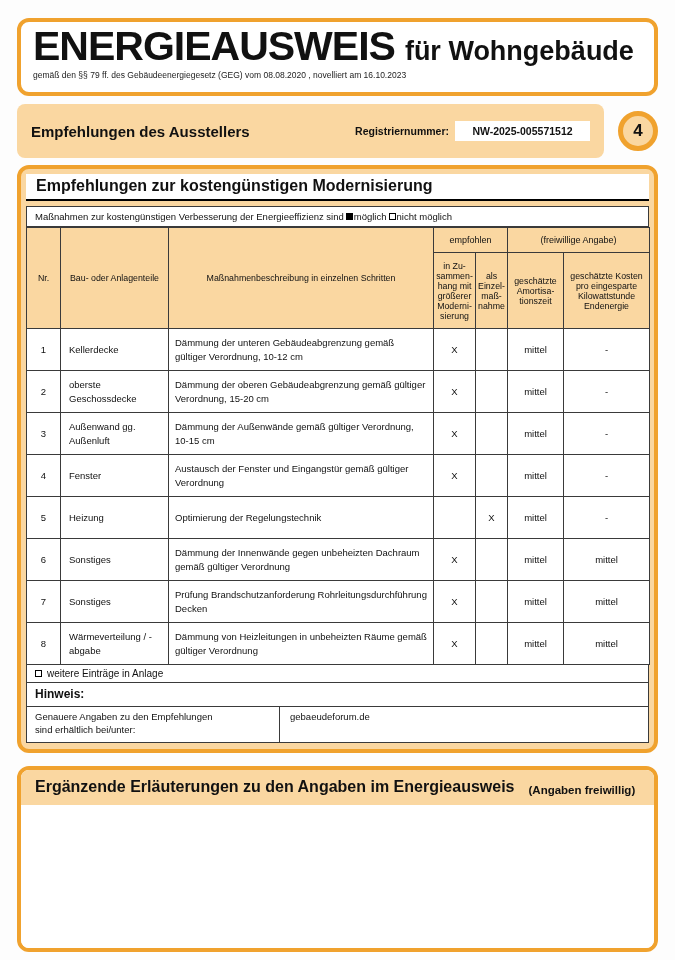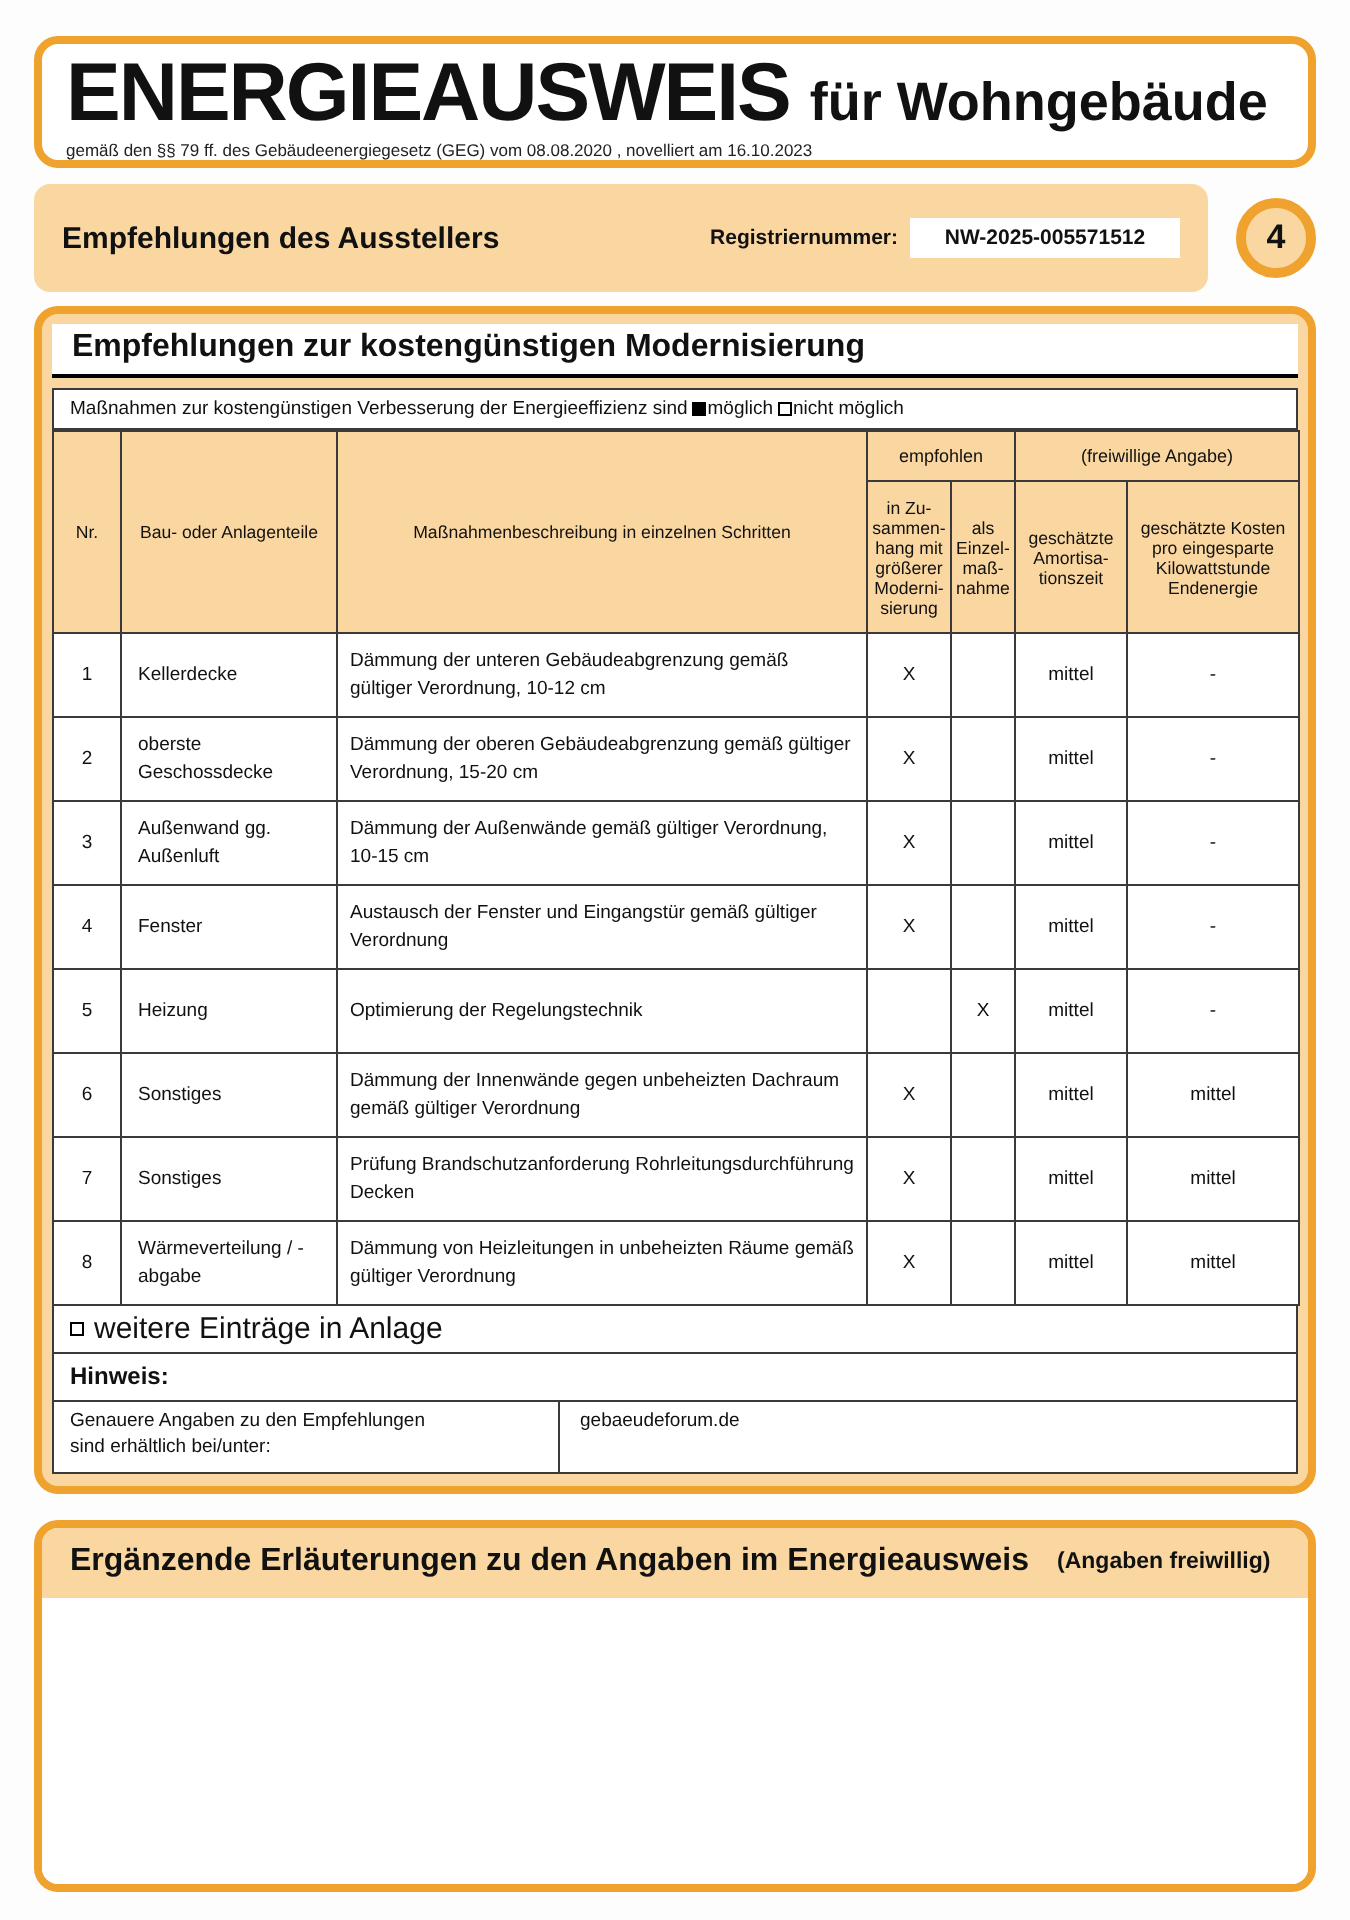--- a/index.html
+++ b/index.html
@@ -18,21 +18,21 @@
     overflow:hidden;
   }
   .page{padding:18px 17px 0;}
 
   
   .header-box{
     border:4px solid var(--accent);
     border-radius:12px;
     background:#fff;
     padding:4px 12px 5px;
-    height:66px;
+    height:78px;
   }
   .header-title-row{display:flex;align-items:baseline;gap:10px;line-height:1;}
   .main-title{font-size:41px;font-weight:bold;letter-spacing:-1px;}
   .title-suffix{font-size:27px;font-weight:bold;}
   .subtitle{font-size:8.5px;margin-top:3px;color:#222;}
 
   
   .bar-row{display:flex;align-items:center;gap:14px;margin-top:14px;height:42px;}
   .issuer-bar{
     flex:1;
@@ -96,21 +96,21 @@
   td{background:#fff;font-size:9.5px;height:42px;padding:3px 6px;}
   td.c{text-align:center;}
   td.part{padding-left:8px;}
   td.desc{line-height:1.45;}
   thead th{background:transparent;}
   tbody td{line-height:1.4;}
 
   
   .more-strip{
     background:#fff;border:1.5px solid var(--line);border-top:none;
-    padding:3px 8px;font-size:15px;display:flex;align-items:center;text-align:right;
+    padding:3px 8px;font-size:10px;display:flex;align-items:center;text-align:right;
   }
   .hinweis-strip{
     background:#fff;border:1.5px solid var(--line);border-top:none;
     padding:3px 8px 4px;font-size:12px;
     display:grid;grid-template-columns:62px 1fr;column-gap:24px;
     line-height:1.35;
   }
   .hinweis-label{font-weight:bold;}
   .details-strip{
     background:#fff;border:1.5px solid var(--line);border-top:none;
@@ -125,21 +125,21 @@
     border:4px solid var(--accent);
     border-radius:12px;
     background:#fff;
     height:186px;
     overflow:hidden;
     display:flex;flex-direction:column;
   }
   .notes-header{
     background:var(--fill);
     padding:8px 14px 9px;
-    display:flex;align-items:center;gap:14px;
+    display:flex;align-items:flex-end;gap:14px;
   }
   .notes-title{font-size:16px;font-weight:bold;}
   .notes-suffix{font-size:11.5px;font-weight:bold;}
   .notes-body{flex:1;background:#fff;}
 </style>
 </head>
 <body>
 
 <div class="page">
 

